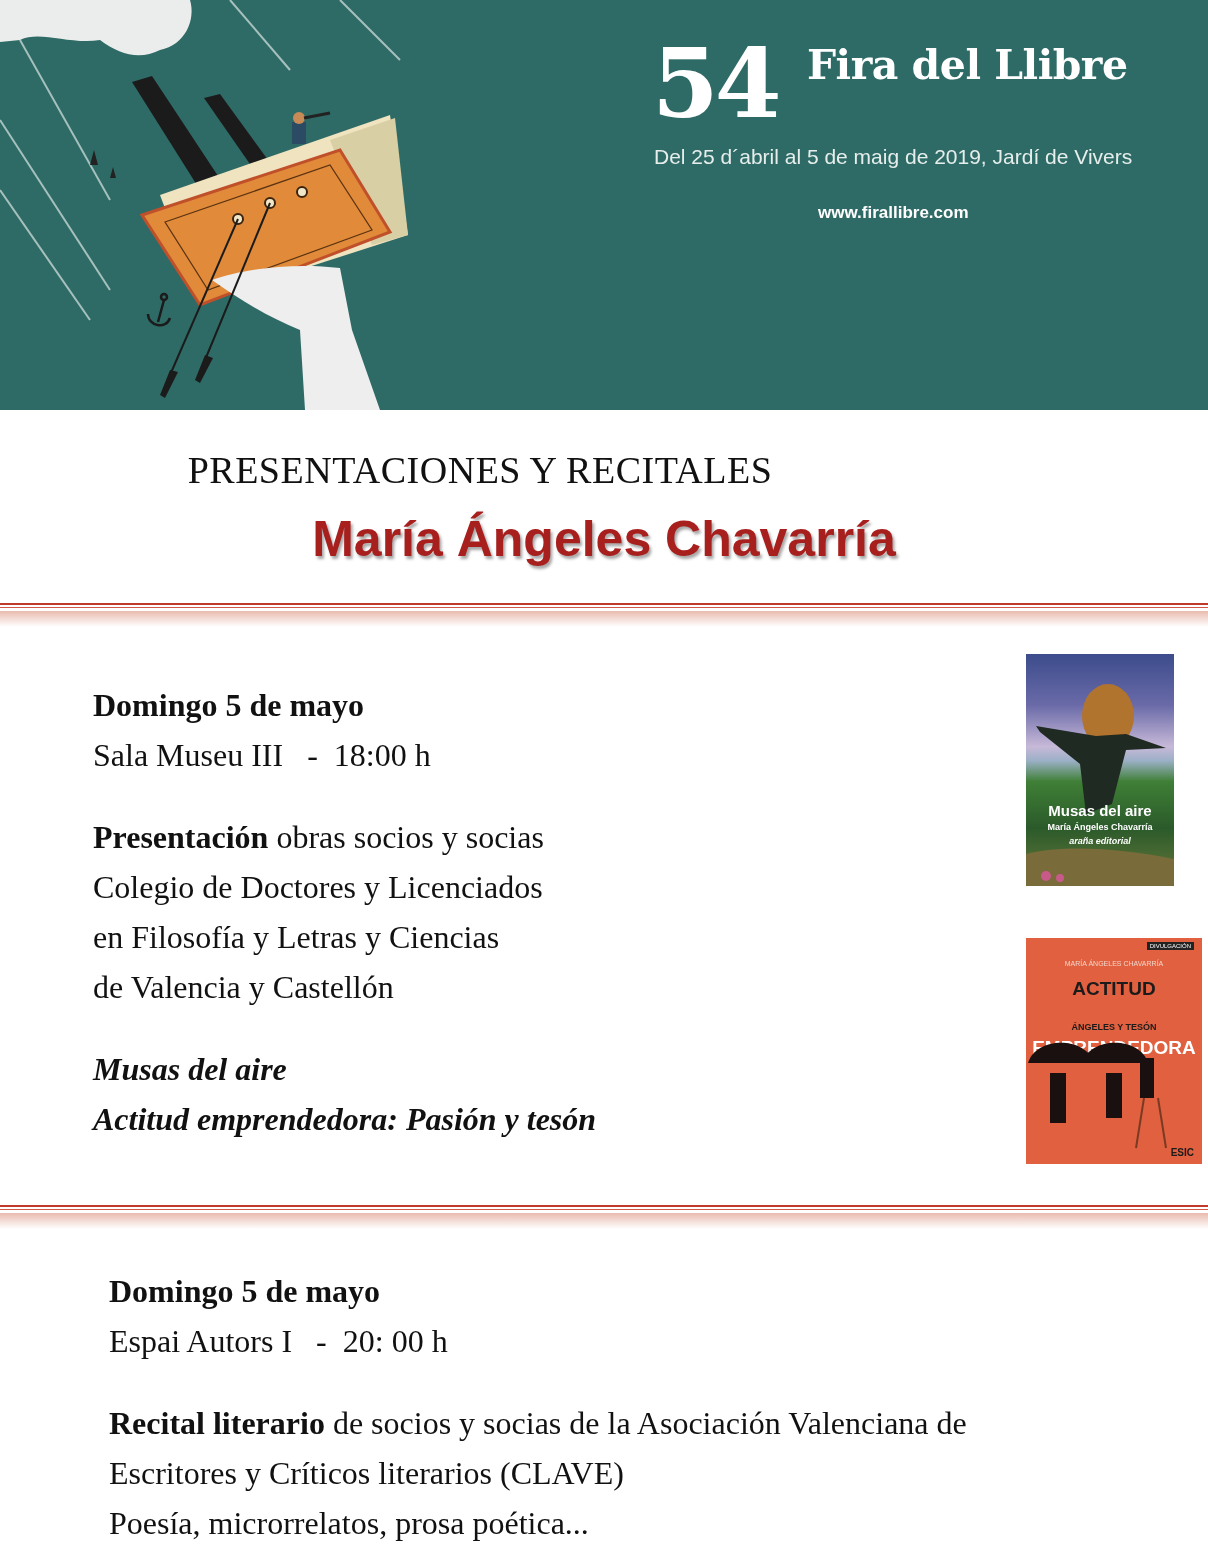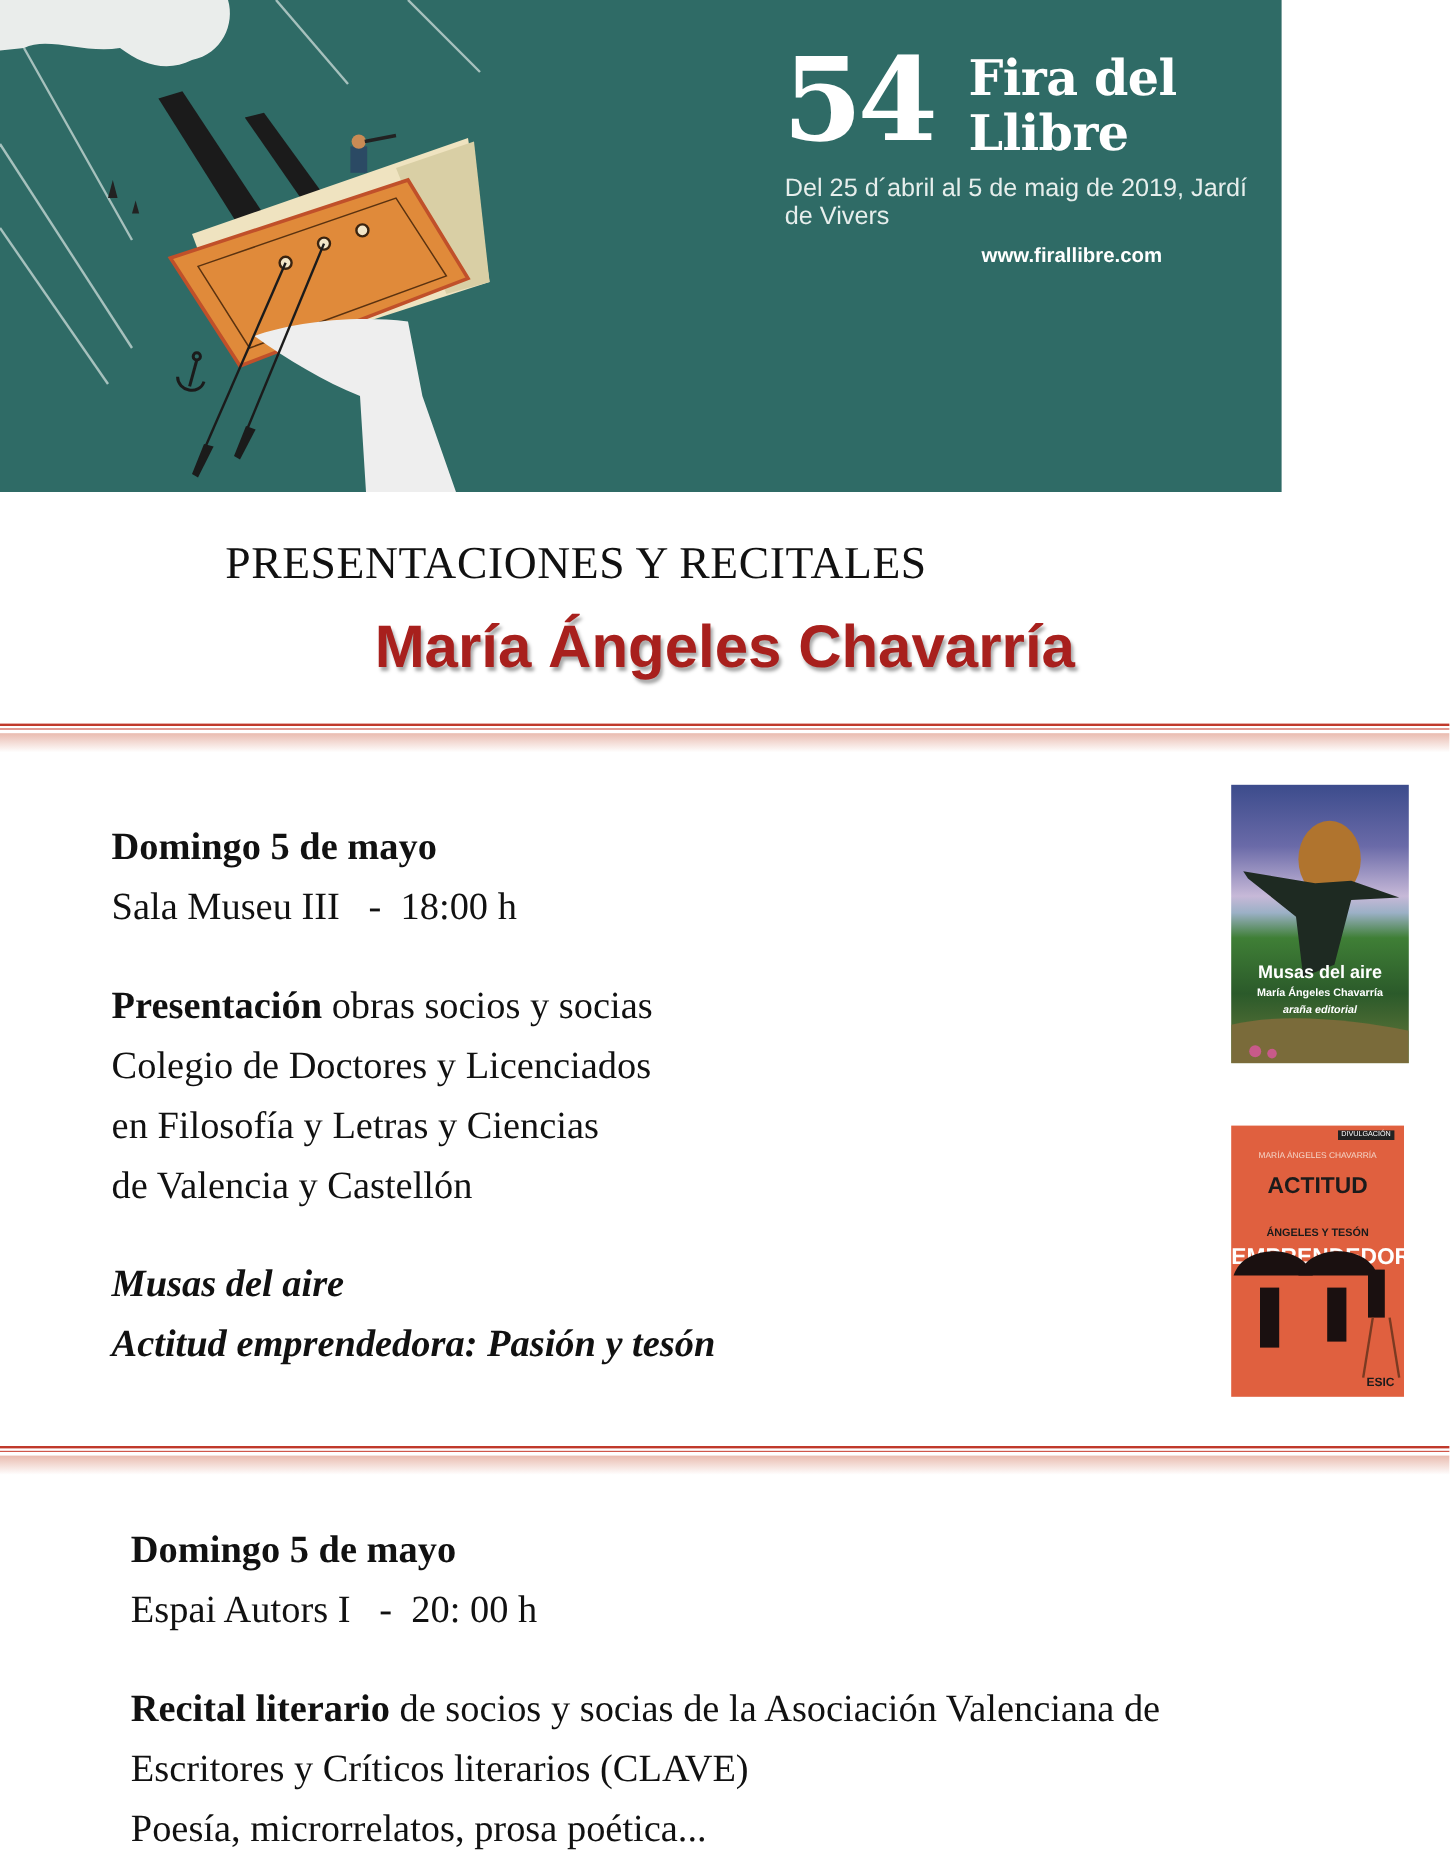--- a/index.html
+++ b/index.html
@@ -1,19 +1,19 @@
 <!DOCTYPE html>
 <html><head>
 <meta charset="utf-8">
 <style>
   html, body { margin: 0; padding: 0; background: #ffffff; }
   body { width: 1208px; height: 1556px; position: relative; overflow: hidden; font-family: "Liberation Serif", "DejaVu Serif", serif; color: #000; }
 
   
-  .banner { position: absolute; left: 0; top: 0; width: 1068px; height: 410px; background: #2f6b66; overflow: hidden; }
+  .banner { position: absolute; left: 0; top: 0; width: 1208px; height: 410px; background: #2f6b66; overflow: hidden; }
   .banner .illus { position: absolute; left: 0; top: 0; width: 420px; height: 410px; }
   .logo-num { position: absolute; left: 652px; top: 36px; font-family: "DejaVu Serif", serif; font-weight: bold; font-size: 96px; line-height: 96px; color: #ffffff; letter-spacing: -4px; }
   .logo-title { position: absolute; left: 807px; top: 42px; font-family: "DejaVu Serif", serif; font-weight: bold; font-size: 41px; line-height: 46px; color: #ffffff; letter-spacing: -0.5px; }
   .logo-dates { position: absolute; left: 654px; top: 145px; font-family: "Liberation Sans", sans-serif; font-size: 21px; color: #e6eeec; }
   .logo-url { position: absolute; left: 818px; top: 203px; font-family: "Liberation Sans", sans-serif; font-weight: bold; font-size: 17px; color: #ffffff; }
 
   
   .section-kicker { position: absolute; left: 0; width: 960px; top: 448px; text-align: center; font-family: "Liberation Serif", serif; font-size: 38px; color: #111; letter-spacing: 0.5px; }
   .author-name { position: absolute; left: 0; width: 1208px; top: 510px; text-align: center; font-family: "Liberation Sans", sans-serif; font-weight: bold; font-size: 50px; color: #a8201d; text-shadow: 2px 3px 3px rgba(0,0,0,0.35); }
 
@@ -29,21 +29,21 @@
   .event p { margin: 0; }
   .event .gap { height: 32px; }
   .event b { font-weight: bold; }
   .event .titles { font-style: italic; font-weight: bold; }
 
   .event2 { font-size: 32px; line-height: 50px; }
 
   
   .cover { position: absolute; overflow: hidden; }
   .cover1 { left: 1026px; top: 654px; width: 148px; height: 232px; background: linear-gradient(to bottom, #3c4c8c 0%, #6a6aa8 22%, #c7b9d8 40%, #9bb0c6 46%, #3f7f36 55%, #2b5a2a 75%, #6b7a3c 100%); }
-  .cover2 { left: 1026px; top: 938px; width: 144px; height: 226px; background: #e0603f; }
+  .cover2 { left: 1026px; top: 938px; width: 176px; height: 226px; background: #e0603f; }
   .cover-text { position: absolute; left: 0; right: 0; text-align: center; font-family: "Liberation Sans", sans-serif; color: #fff; font-weight: bold; }
 </style>
 </head>
 <body>
 
 <div class="banner">
   <svg class="illus" viewBox="0 0 420 410" xmlns="http://www.w3.org/2000/svg">
 
     <path d="M0 0 H190 C196 20 185 45 160 50 C140 60 120 55 100 40 C70 45 40 30 20 40 L0 42 Z" fill="#f4f4f2" opacity="0.95"></path>
 

